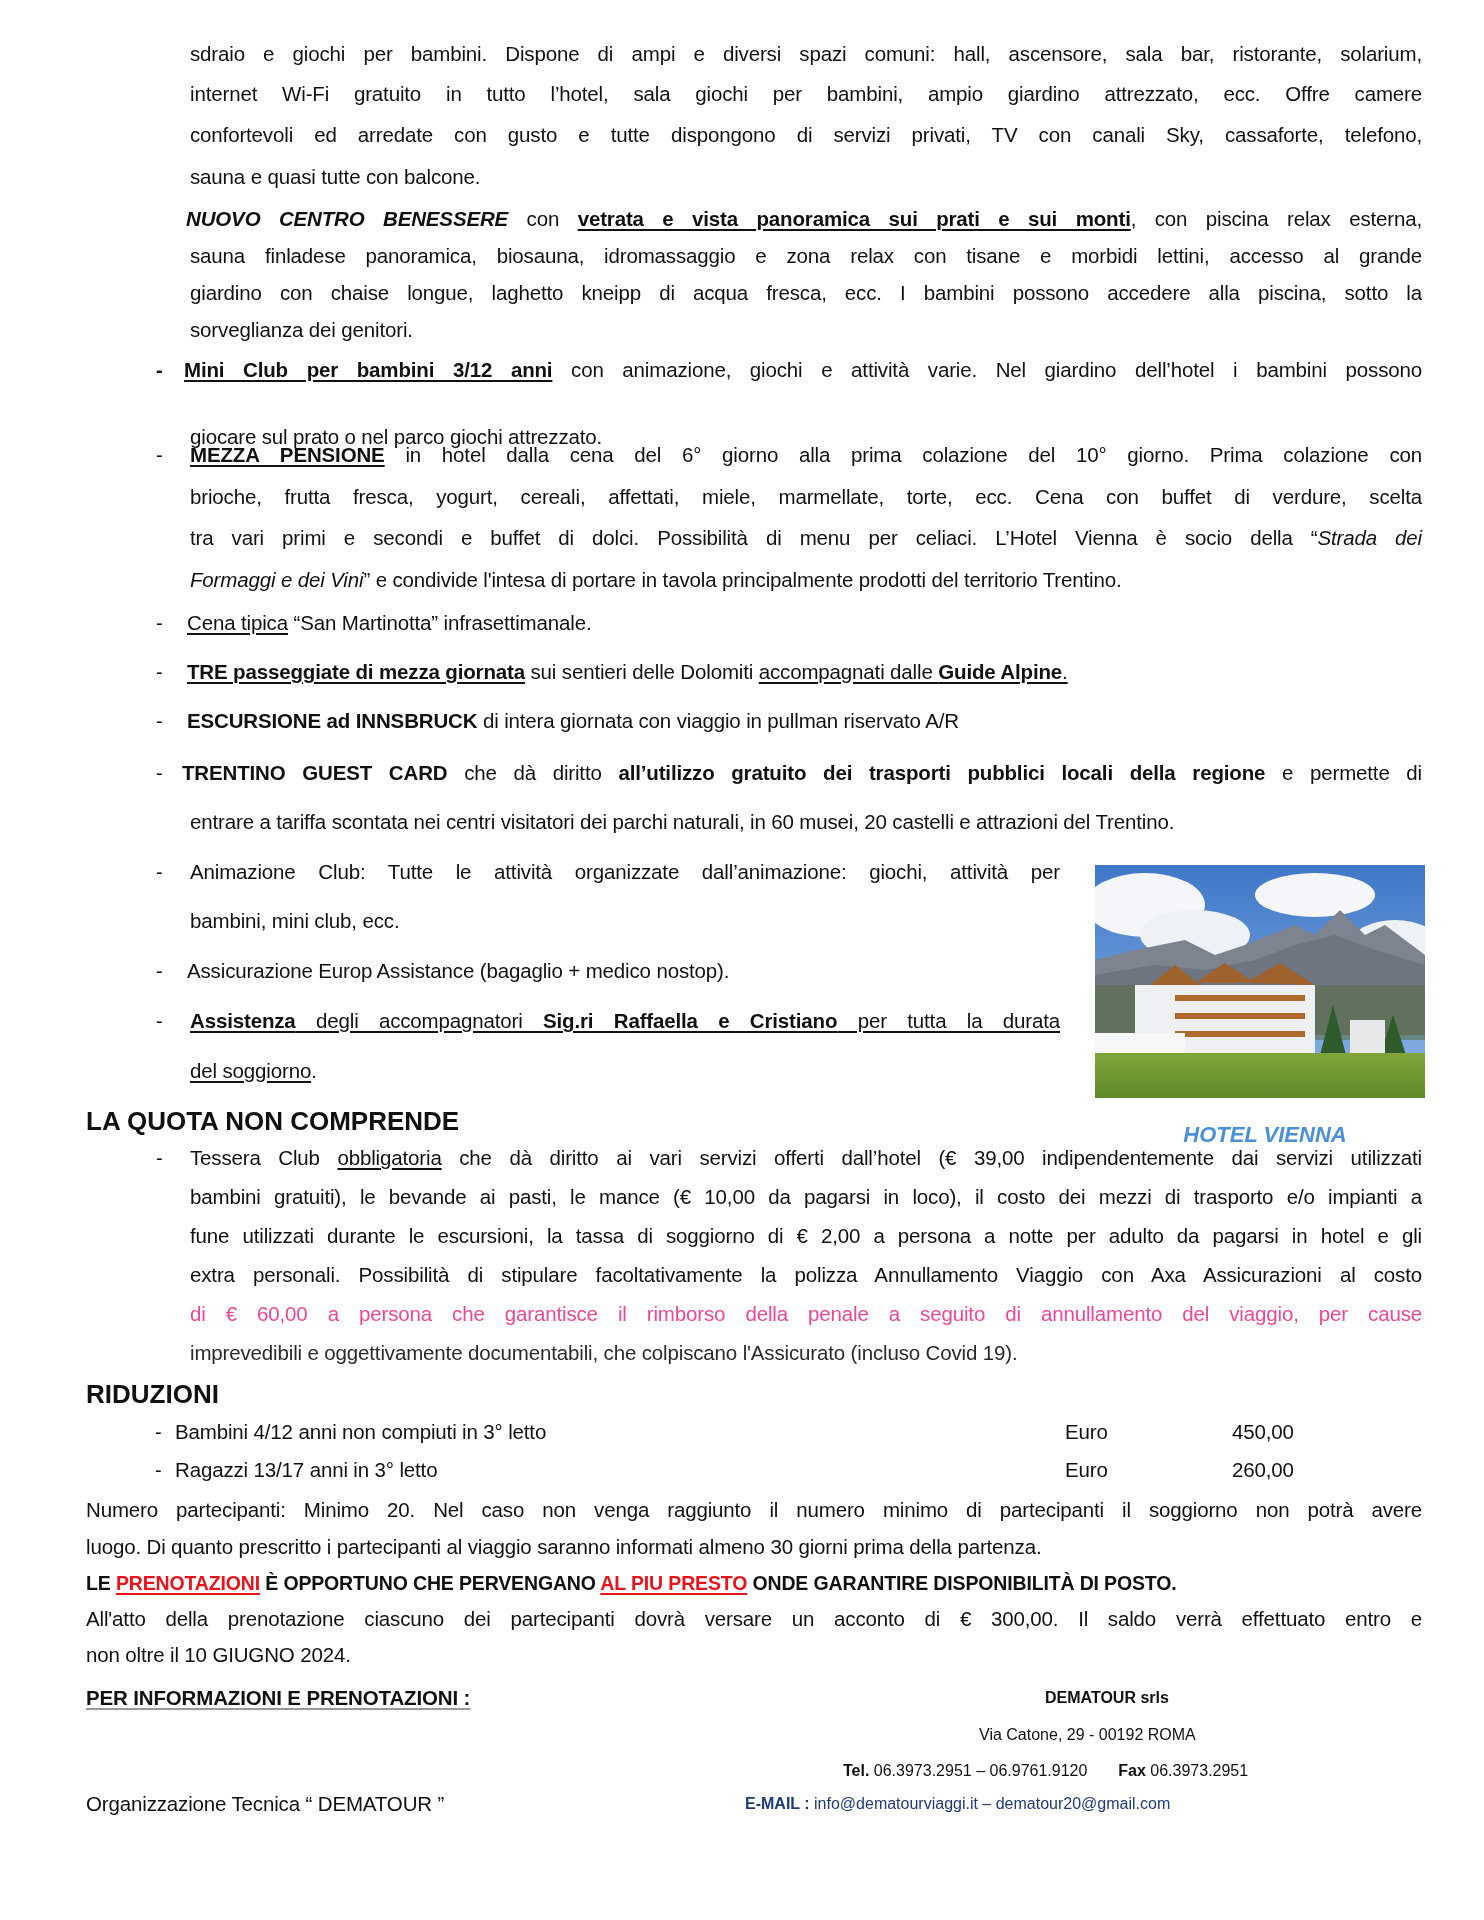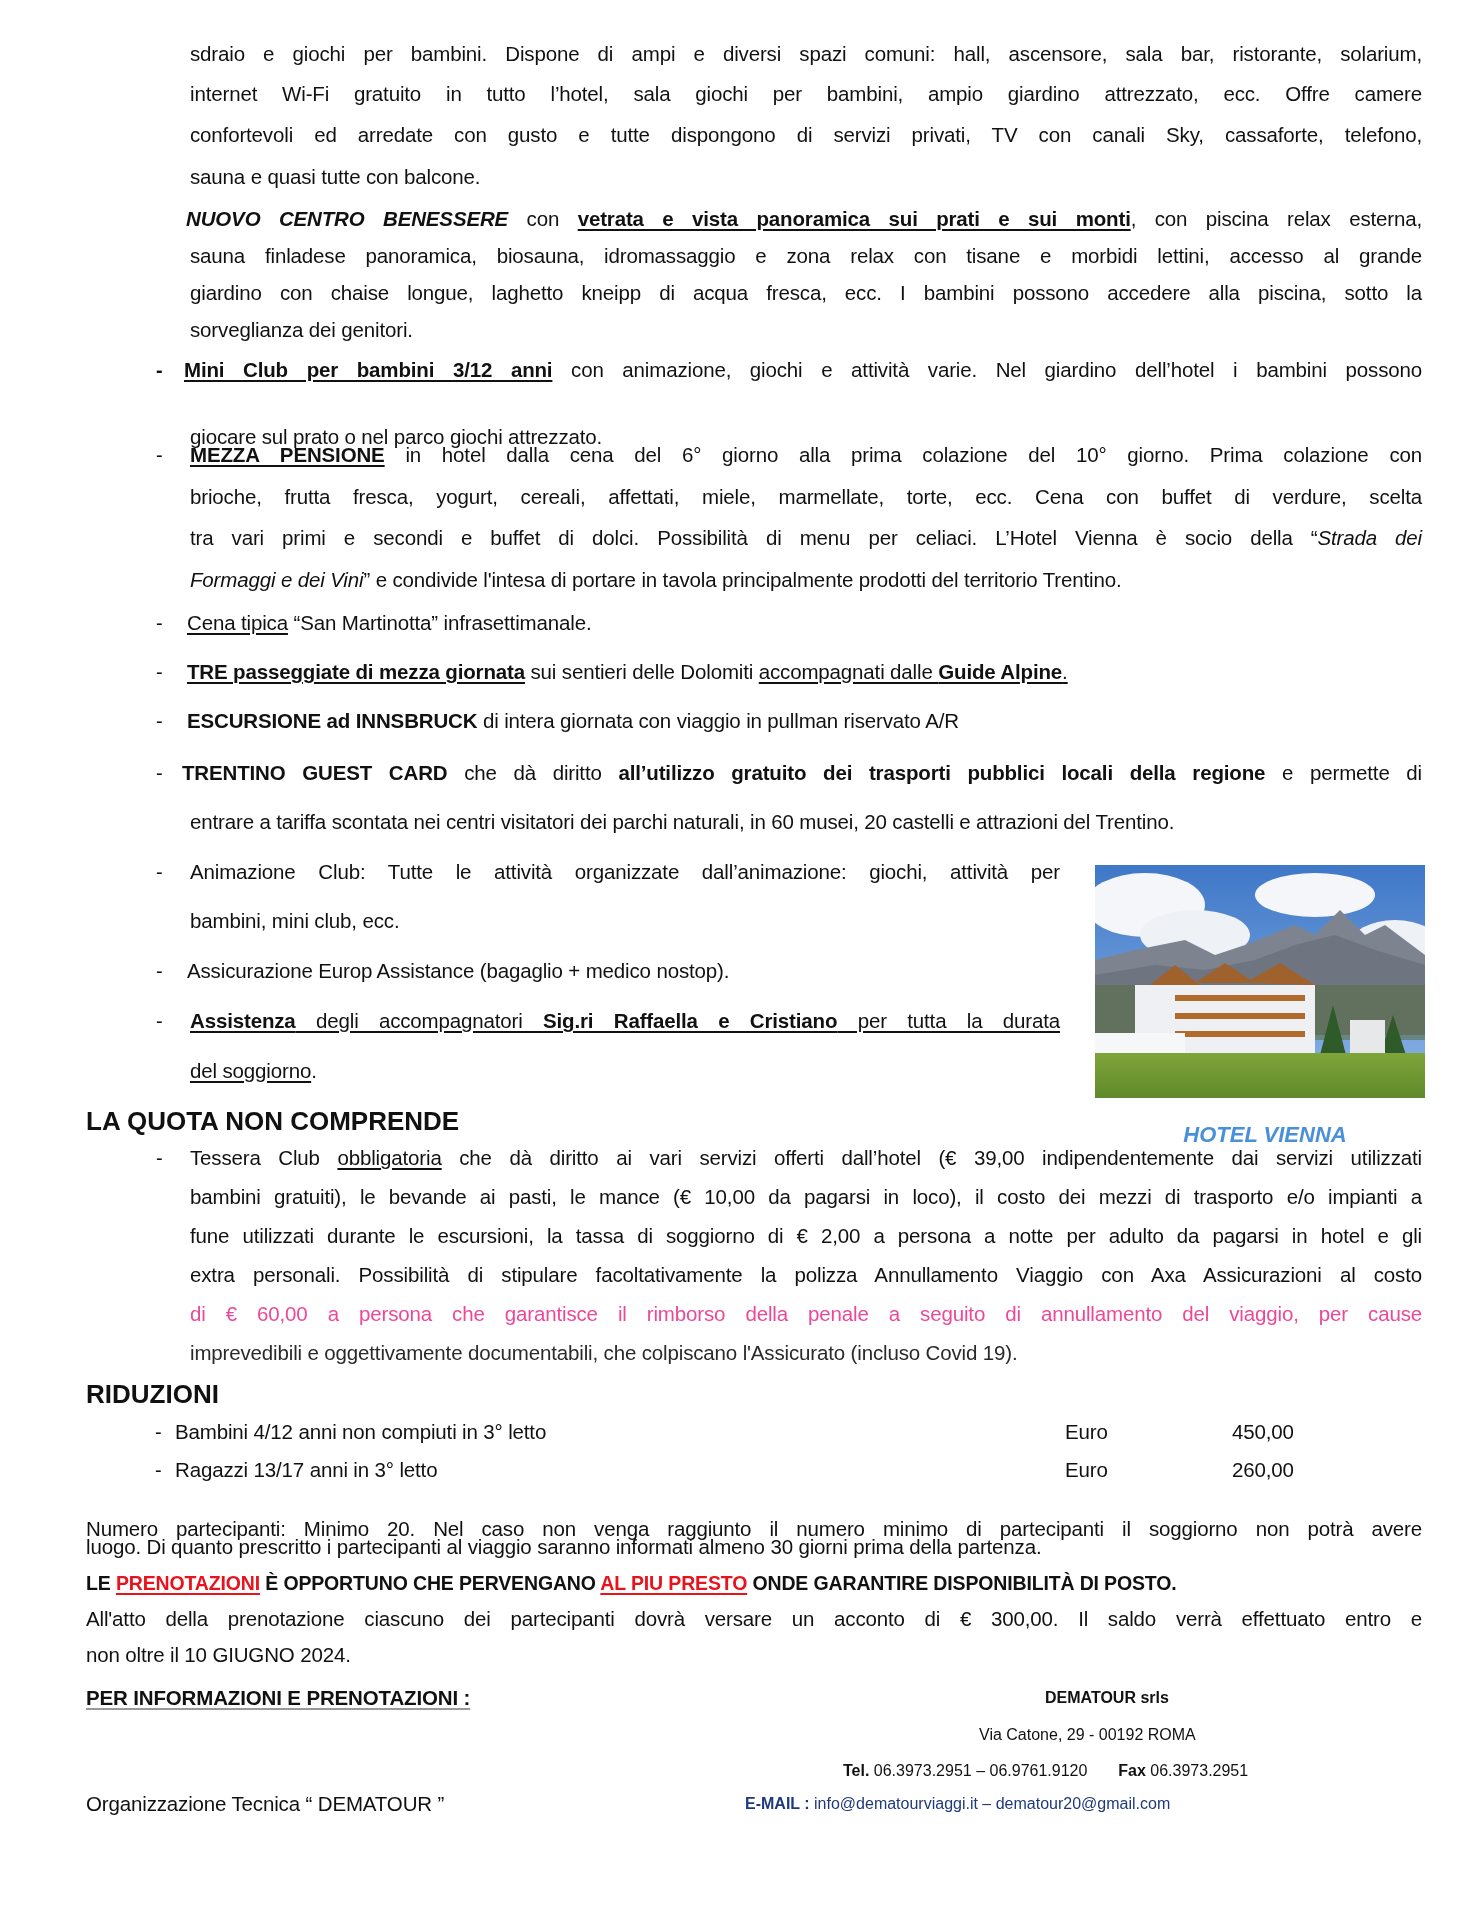--- a/index.html
+++ b/index.html
@@ -160,21 +160,21 @@
     </div>
     <div>
       <span class="dash" style="left:155px; top:1456px;">-</span>
       <span class="line" style="left:175px; top:1456px;">Ragazzi 13/17 anni in 3° letto</span>
       <span class="line" style="left:1065px; top:1456px;">Euro</span>
       <span class="line" style="left:1232px; top:1456px;">260,00</span>
     </div>
   </div>
 
   <div>
-    <div class="line just" style="left:86px; top:1496px; width:1336px;margin-top:19px;"><span>Numero partecipanti: Minimo 20. Nel caso non venga raggiunto il numero minimo di partecipanti il soggiorno non potrà avere</span></div>
+    <div class="line just" style="left:86px; top:1496px; width:1336px;"><span>Numero partecipanti: Minimo 20. Nel caso non venga raggiunto il numero minimo di partecipanti il soggiorno non potrà avere</span></div>
     <div class="line" style="left:86px; top:1533px;"><span>luogo. Di quanto prescritto i partecipanti al viaggio saranno informati almeno 30 giorni prima della partenza.</span></div>
   </div>
 
   <div>
     <div class="line" style="left:86px; top:1569px; font-size:19.5px;"><span class="b">LE </span><span class="b u" style="color: rgb(232, 19, 27);">PRENOTAZIONI</span><span class="b"> È OPPORTUNO CHE PERVENGANO </span><span class="b u" style="color: rgb(232, 19, 27);">AL PIU PRESTO</span><span class="b"> ONDE GARANTIRE DISPONIBILITÀ DI POSTO.</span></div>
   </div>
 
   <div>
     <div class="line just" style="left:86px; top:1605px; width:1336px;"><span>All'atto della prenotazione ciascuno dei partecipanti dovrà versare un acconto di € 300,00.  Il saldo verrà effettuato entro e</span></div>
     <div class="line" style="left:86px; top:1641px;"><span>non oltre il 10  GIUGNO 2024.</span></div>

